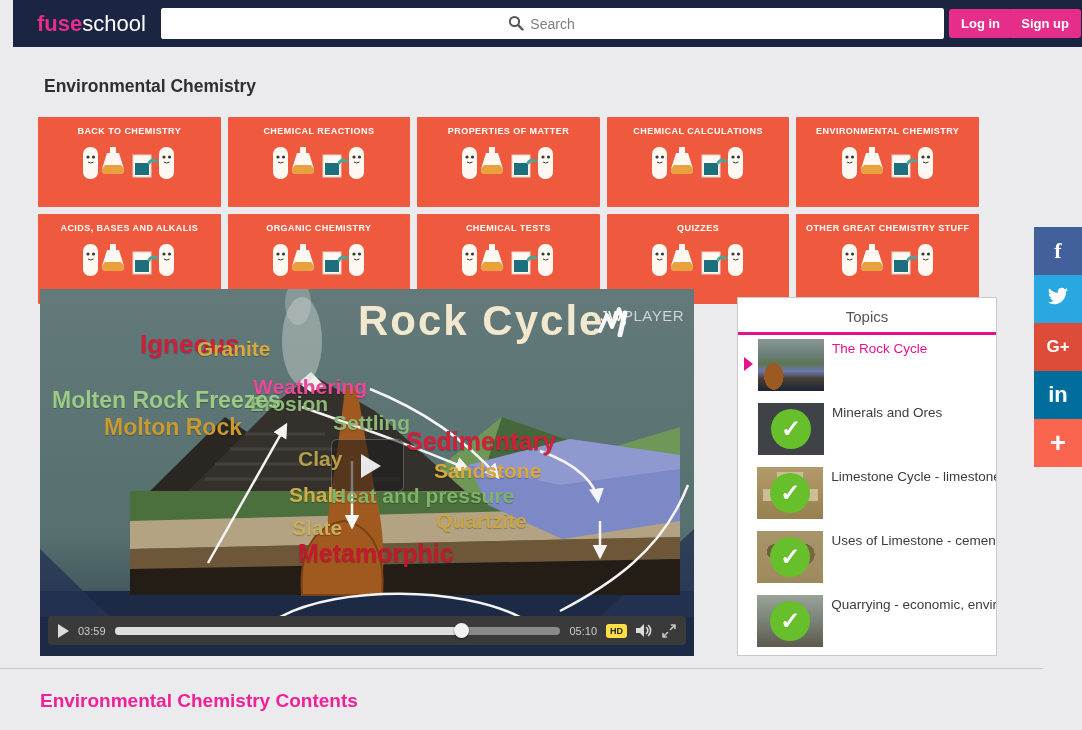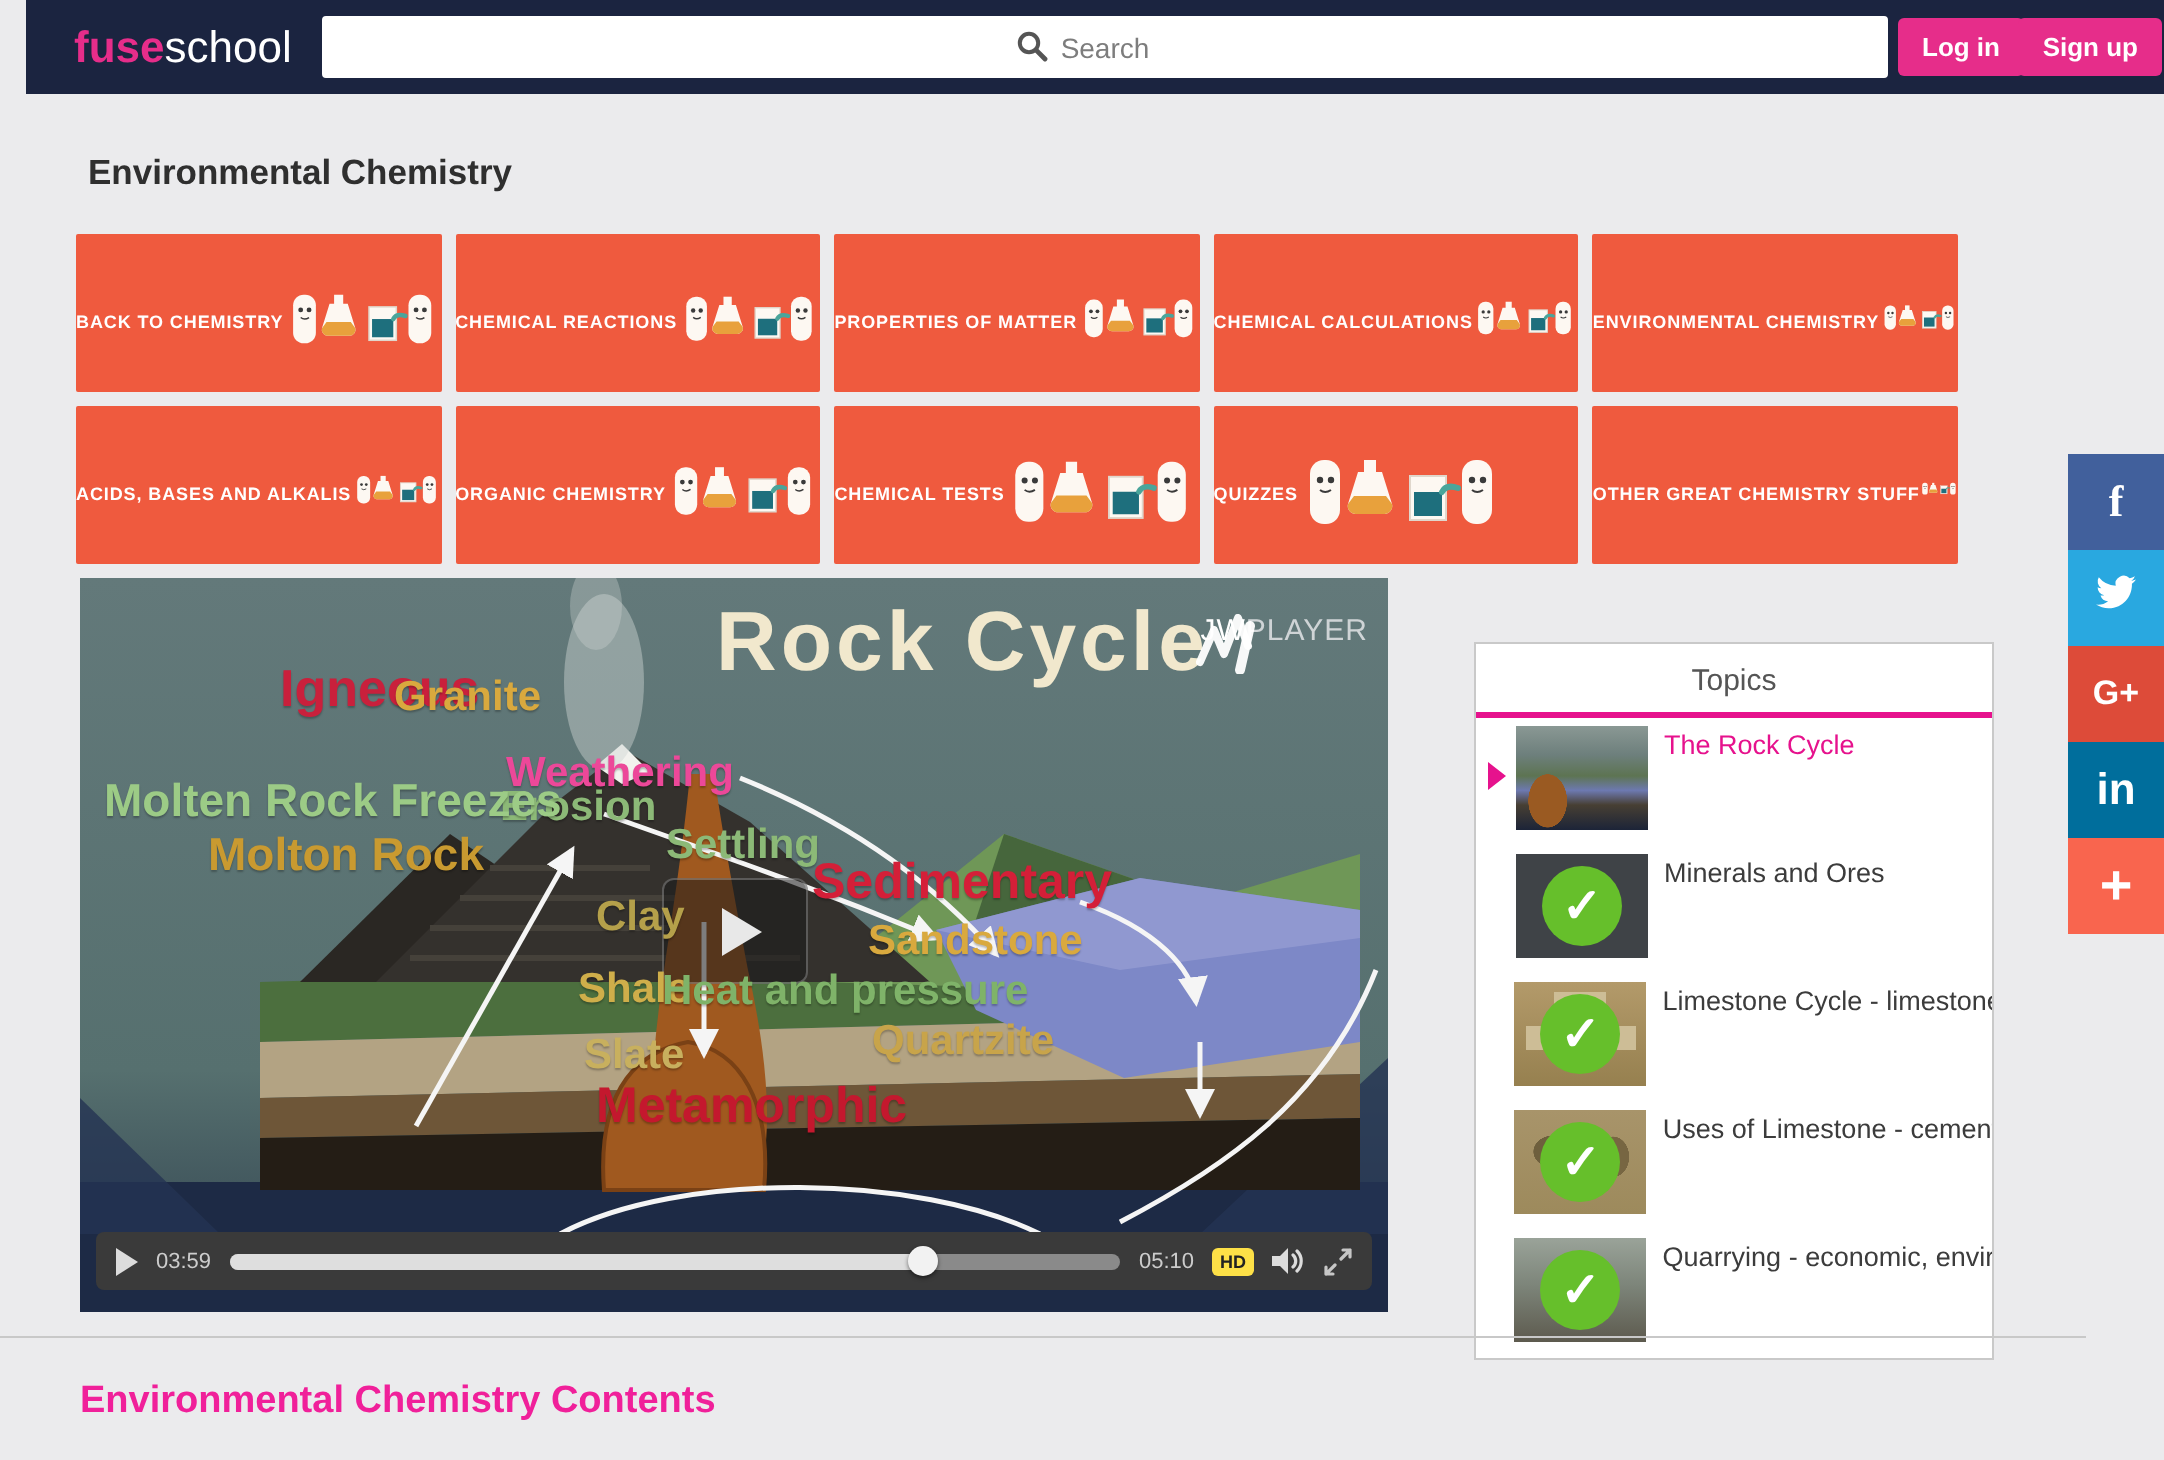--- a/index.html
+++ b/index.html
@@ -30,22 +30,22 @@
   .login-btn { right:83px; }
   .signup-btn { right:14px; }
   
   .page-title { position:absolute; left:44px; top:76px; font-size:17.5px; font-weight:600; color:#2f2f2f; }
   
   .tiles {
     position:absolute; left:38px; top:117px; width:941px;
     display:grid; grid-template-columns:repeat(5,1fr); gap:7px;
   }
   .tile {
-    height:79px; background:#ef5a3e; border-radius:1px; cursor:pointer;
-    display:flex; flex-direction:row; align-items:center; overflow:hidden;
+    height:90px; background:#ef5a3e; border-radius:1px; cursor:pointer;
+    display:flex; flex-direction:column; align-items:center; overflow:hidden;
   }
   .tile-title {
     margin-top:9px; color:#fff; font-size:9px; font-weight:bold;
     letter-spacing:.45px; text-transform:uppercase; text-align:center; white-space:nowrap;
   }
   .tile-art { margin-top:3px; }
   
   .video { position:absolute; left:40px; top:289px; width:654px; height:367px; background:#1d2a45; }
   .scene { position:absolute; left:0; top:0; width:654px; height:328px; overflow:hidden; }
   .scene svg { position:absolute; left:0; top:0; }
@@ -66,21 +66,21 @@
     background:#3a3a3a; border-radius:4px; display:flex; align-items:center; padding:0 10px; gap:9px;
   }
   .cb-play { width:0; height:0; border-left:11px solid #dcdcdc; border-top:7px solid transparent; border-bottom:7px solid transparent; cursor:pointer; }
   .cb-time { color:#cccccc; font-size:11px; }
   .cb-slider { flex:1; position:relative; height:8px; background:#8a8a8a; border-radius:4px; cursor:pointer; }
   .cb-played { position:absolute; left:0; top:0; height:8px; background:#dedede; border-radius:4px; }
   .cb-knob { position:absolute; top:-4px; width:15px; height:15px; background:#f2f2f2; border-radius:50%; box-shadow:0 1px 2px rgba(0,0,0,.5); }
   .cb-hd { background:#fde047; color:#222; font-size:9px; font-weight:bold; padding:2px 4px; border-radius:3px; cursor:pointer; }
   .cb-icon { cursor:pointer; display:flex; align-items:center; }
   
-  .topics { position:absolute; left:737px; top:297px; width:260px; height:359px; background:#fff; border:1px solid #c9c9c9;margin-top:24px; }
+  .topics { position:absolute; left:737px; top:297px; width:260px; height:359px; background:#fff; border:1px solid #c9c9c9; }
   .topics-header { height:37px; line-height:37px; text-align:center; font-size:15px; color:#555; border-bottom:3px solid #e6128d; }
   .topic-item { height:64px; display:flex; align-items:flex-start; cursor:pointer; position:relative; }
   .topic-arrow { width:14px; margin-top:22px; margin-left:6px; }
   .topic-arrow .tri { width:0; height:0; border-left:9px solid #e6128d; border-top:7px solid transparent; border-bottom:7px solid transparent; }
   .topic-thumb { width:66px; height:52px; margin-top:4px; position:relative; flex:none; }
   .topic-check {
     position:absolute; left:13px; top:6px; width:40px; height:40px; border-radius:50%;
     background:#66bf2b; color:#fff; font-size:24px; font-weight:bold;
     display:flex; align-items:center; justify-content:center;
   }

